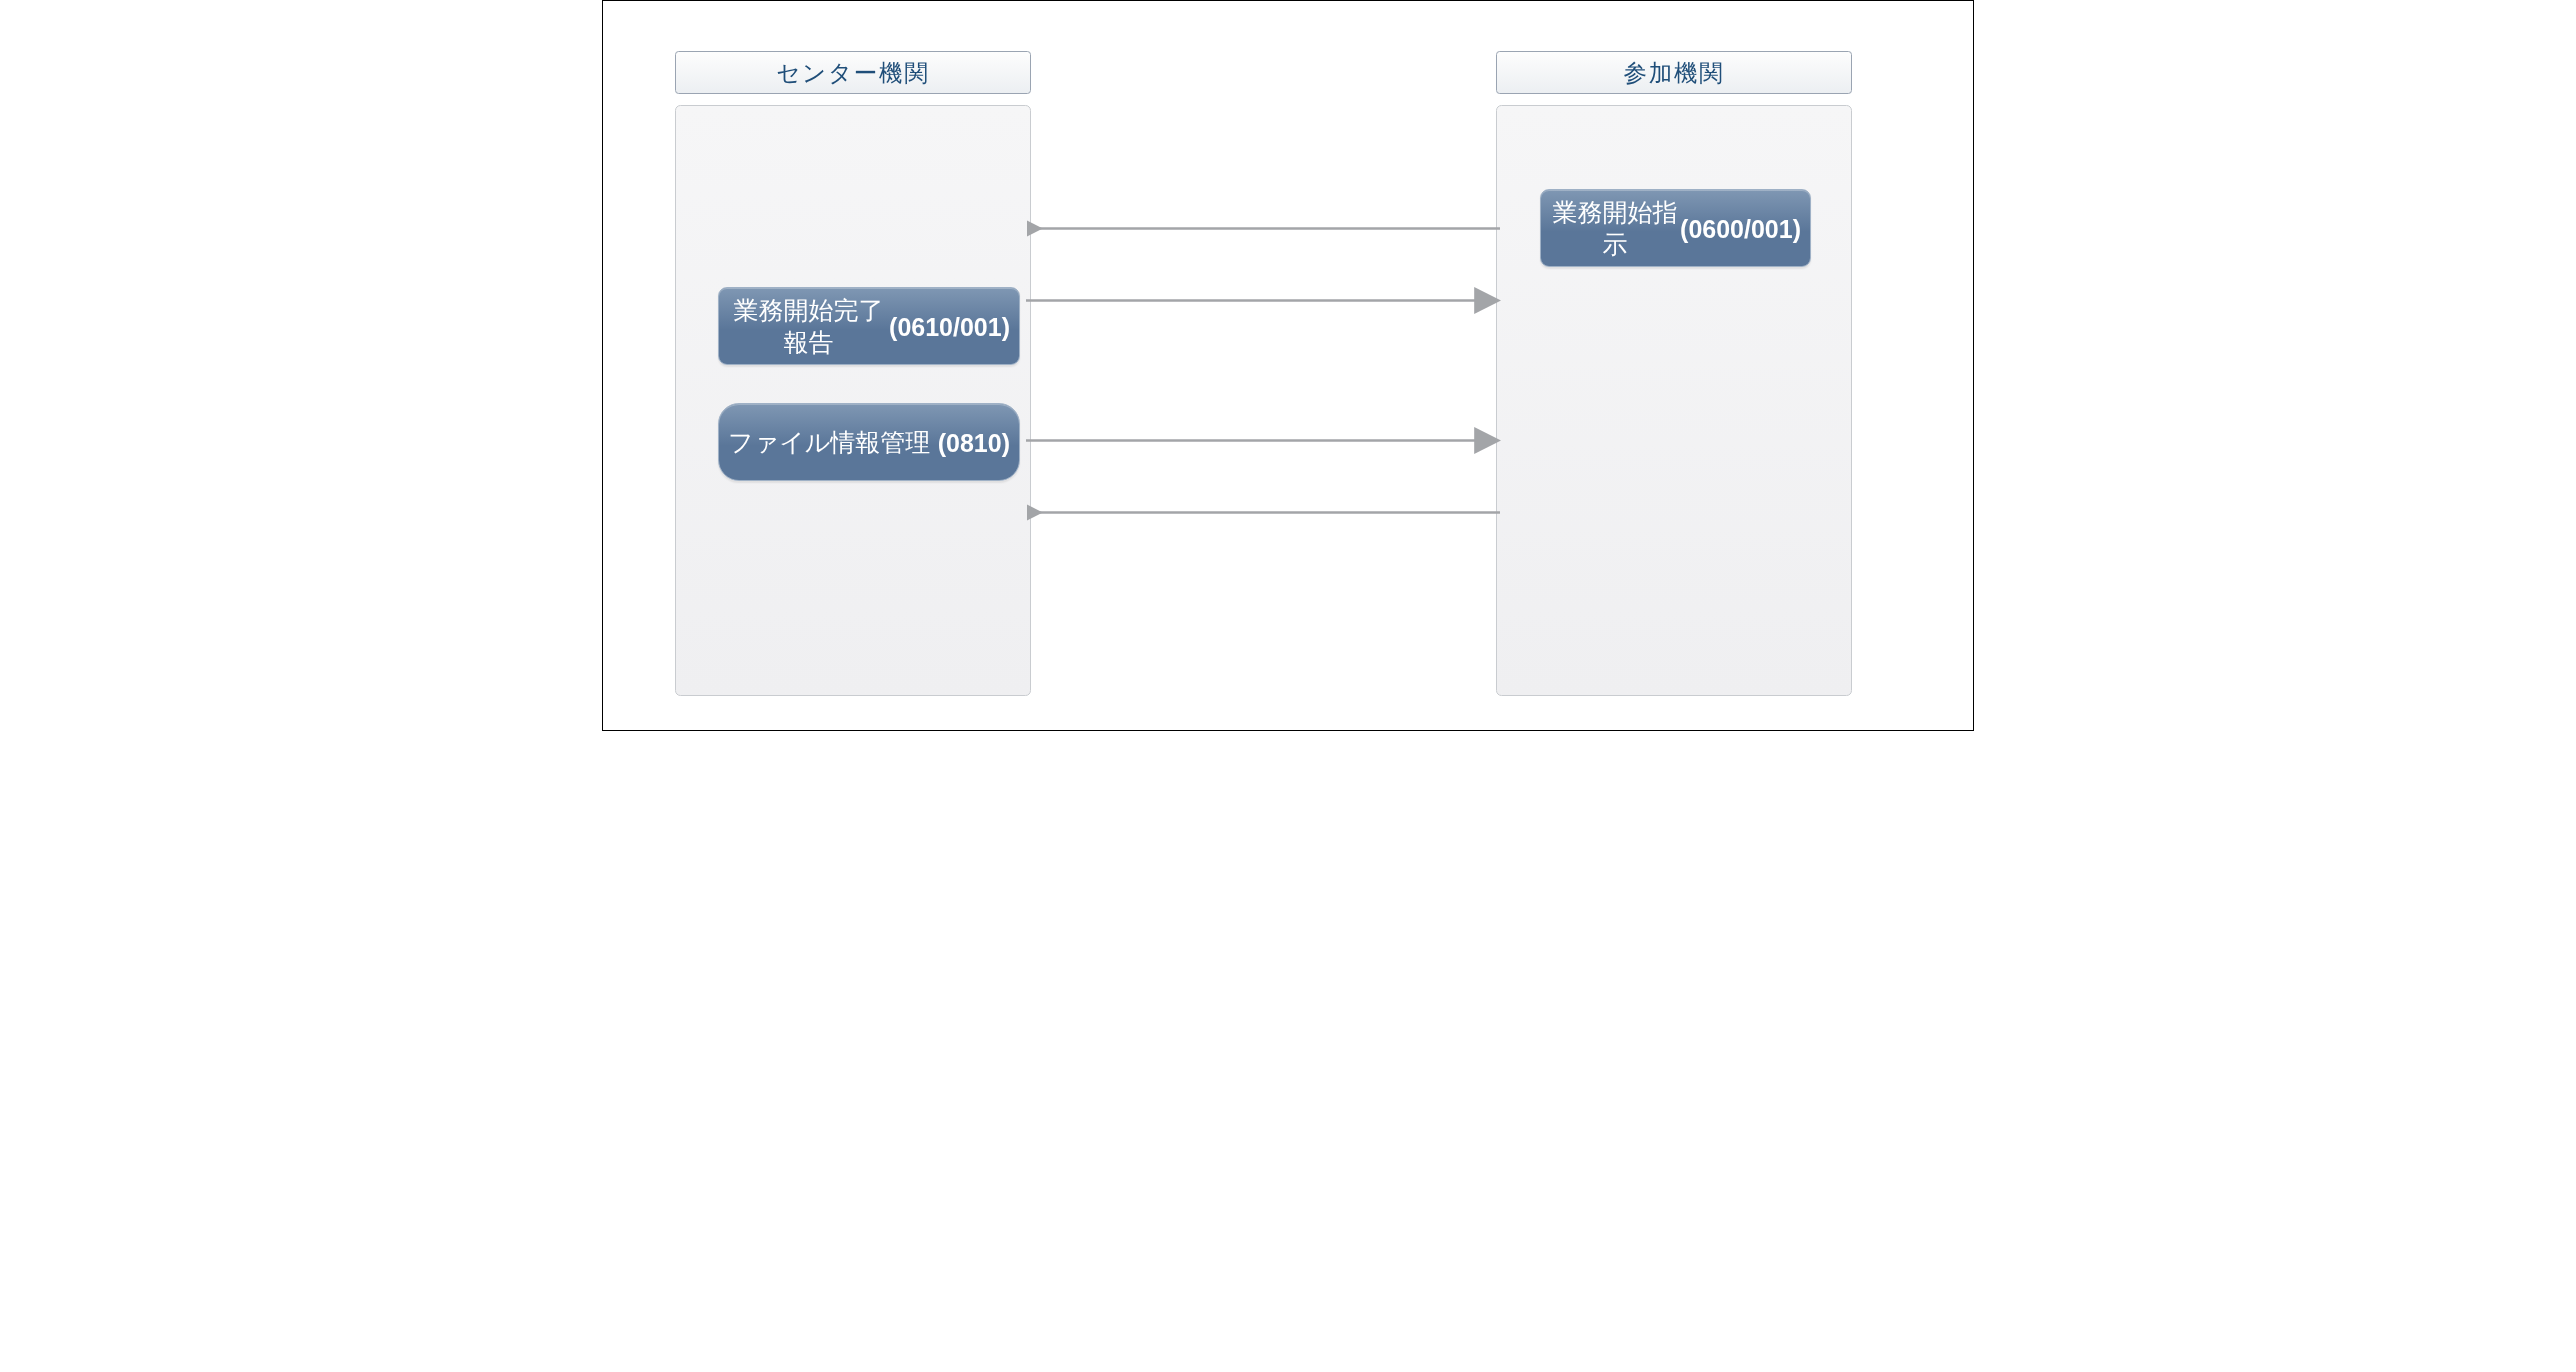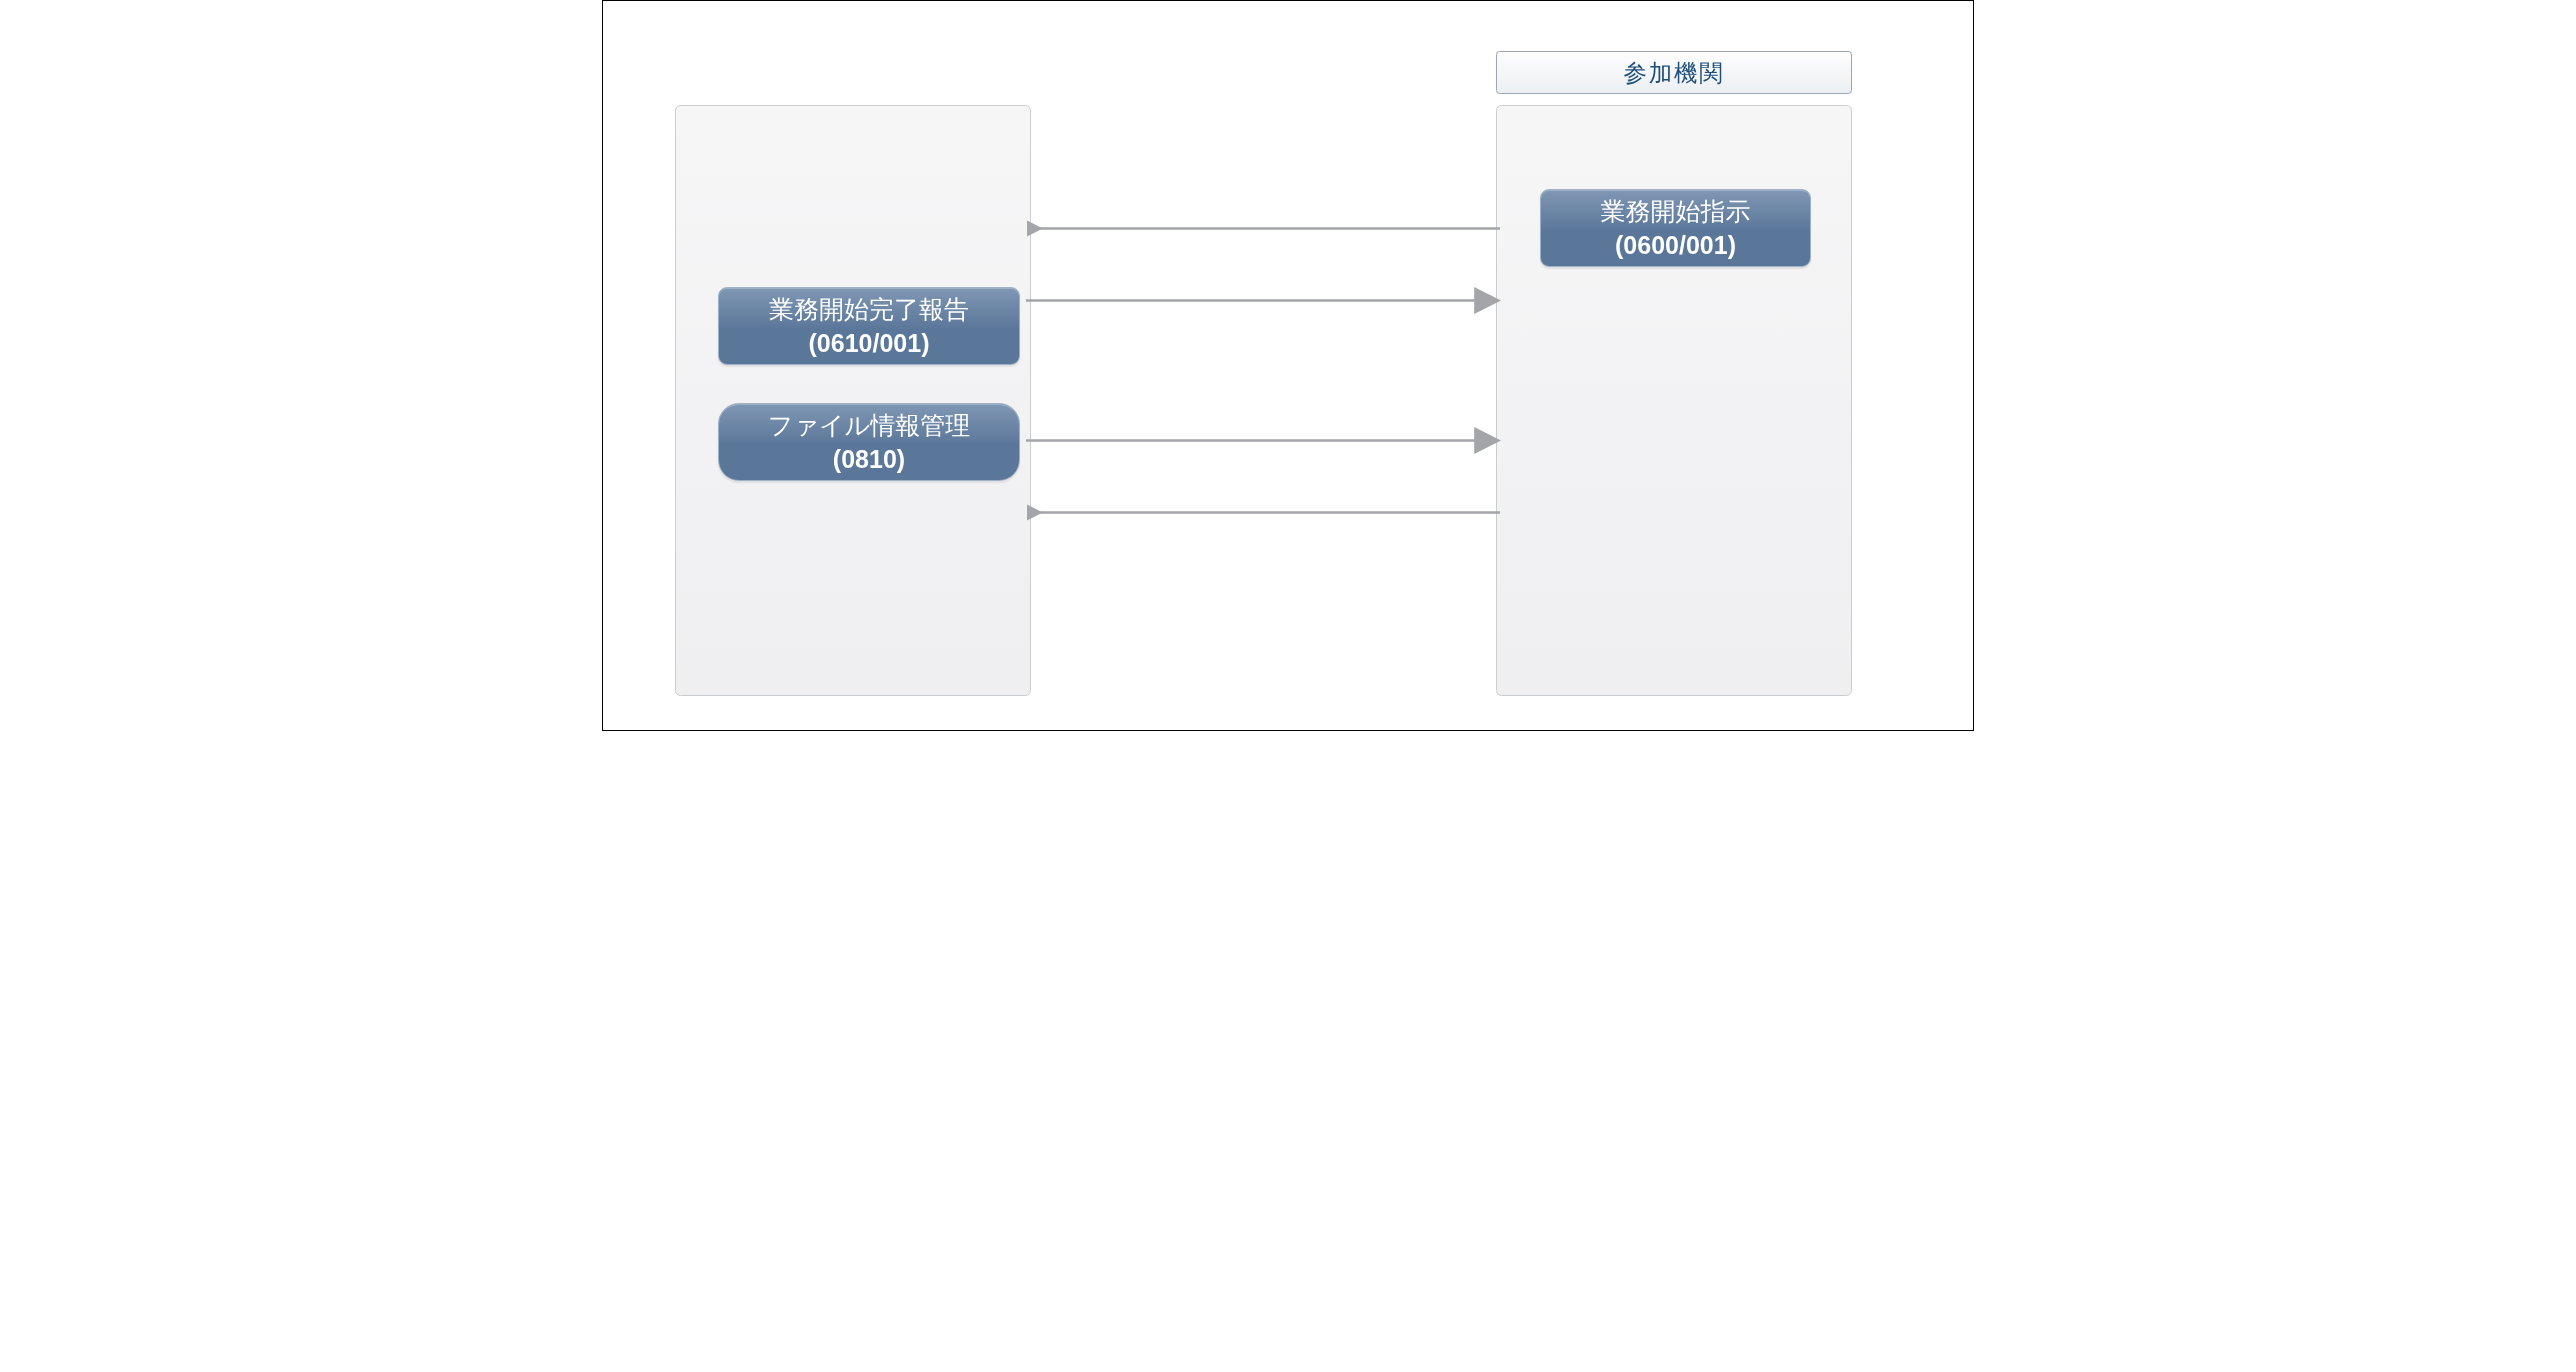--- a/index.html
+++ b/index.html
@@ -35,37 +35,40 @@
     border-radius: 5.4px;
     background: linear-gradient(#f6f6f7, #efeff1);
   }
   .msg-node {
     position: absolute;
     border: 0.9px solid #9fb1c6;
     border-radius: 9px;
     background: linear-gradient(#7f97b3, #5a7699 55%, #5a7699);
     color: #ffffff;
     display: flex;
-    flex-direction: column;
+    flex-direction: row;
     align-items: center;
-    justify-content: center;
+    justify-content: space-between;
     text-align: center;
     box-shadow: 0 0.9px 0 rgba(255,255,255,0.25) inset, 0 1.8px 1.8px rgba(0,0,0,0.08);
     padding: 5.4px 9px;
     line-height: 1.3;
   }
   .msg-title { font-size: 25px; font-weight: 500; }
   .msg-code  { font-size: 25px; font-weight: 700; margin-top: 1.8px; }
   .arrow { position: absolute; pointer-events: none; }
 </style>
 </head>
 <body>
 
 <div class="page">
 
+  <div class="lane-header" style="left:72px; top:50px; width:356px;">
+    <span>センター機関</span>
+  </div>
   <div class="lane-header" style="left:893px; top:50px; width:356px;">
     <span>参加機関</span>
   </div>
 
   <div class="lane-box" style="left:72px; top:104px; width:356px; height:591px;"></div>
   <div class="lane-box" style="left:893px; top:104px; width:356px; height:591px;"></div>
 
   <svg class="arrow" style="left:424px; top:214px; width:478px; height:27px;" viewBox="0 0 530 30">
     <defs>
         <marker id="ahL1" viewBox="0 0 12 12" refX="2" refY="6" markerWidth="10" markerHeight="10" orient="auto">

